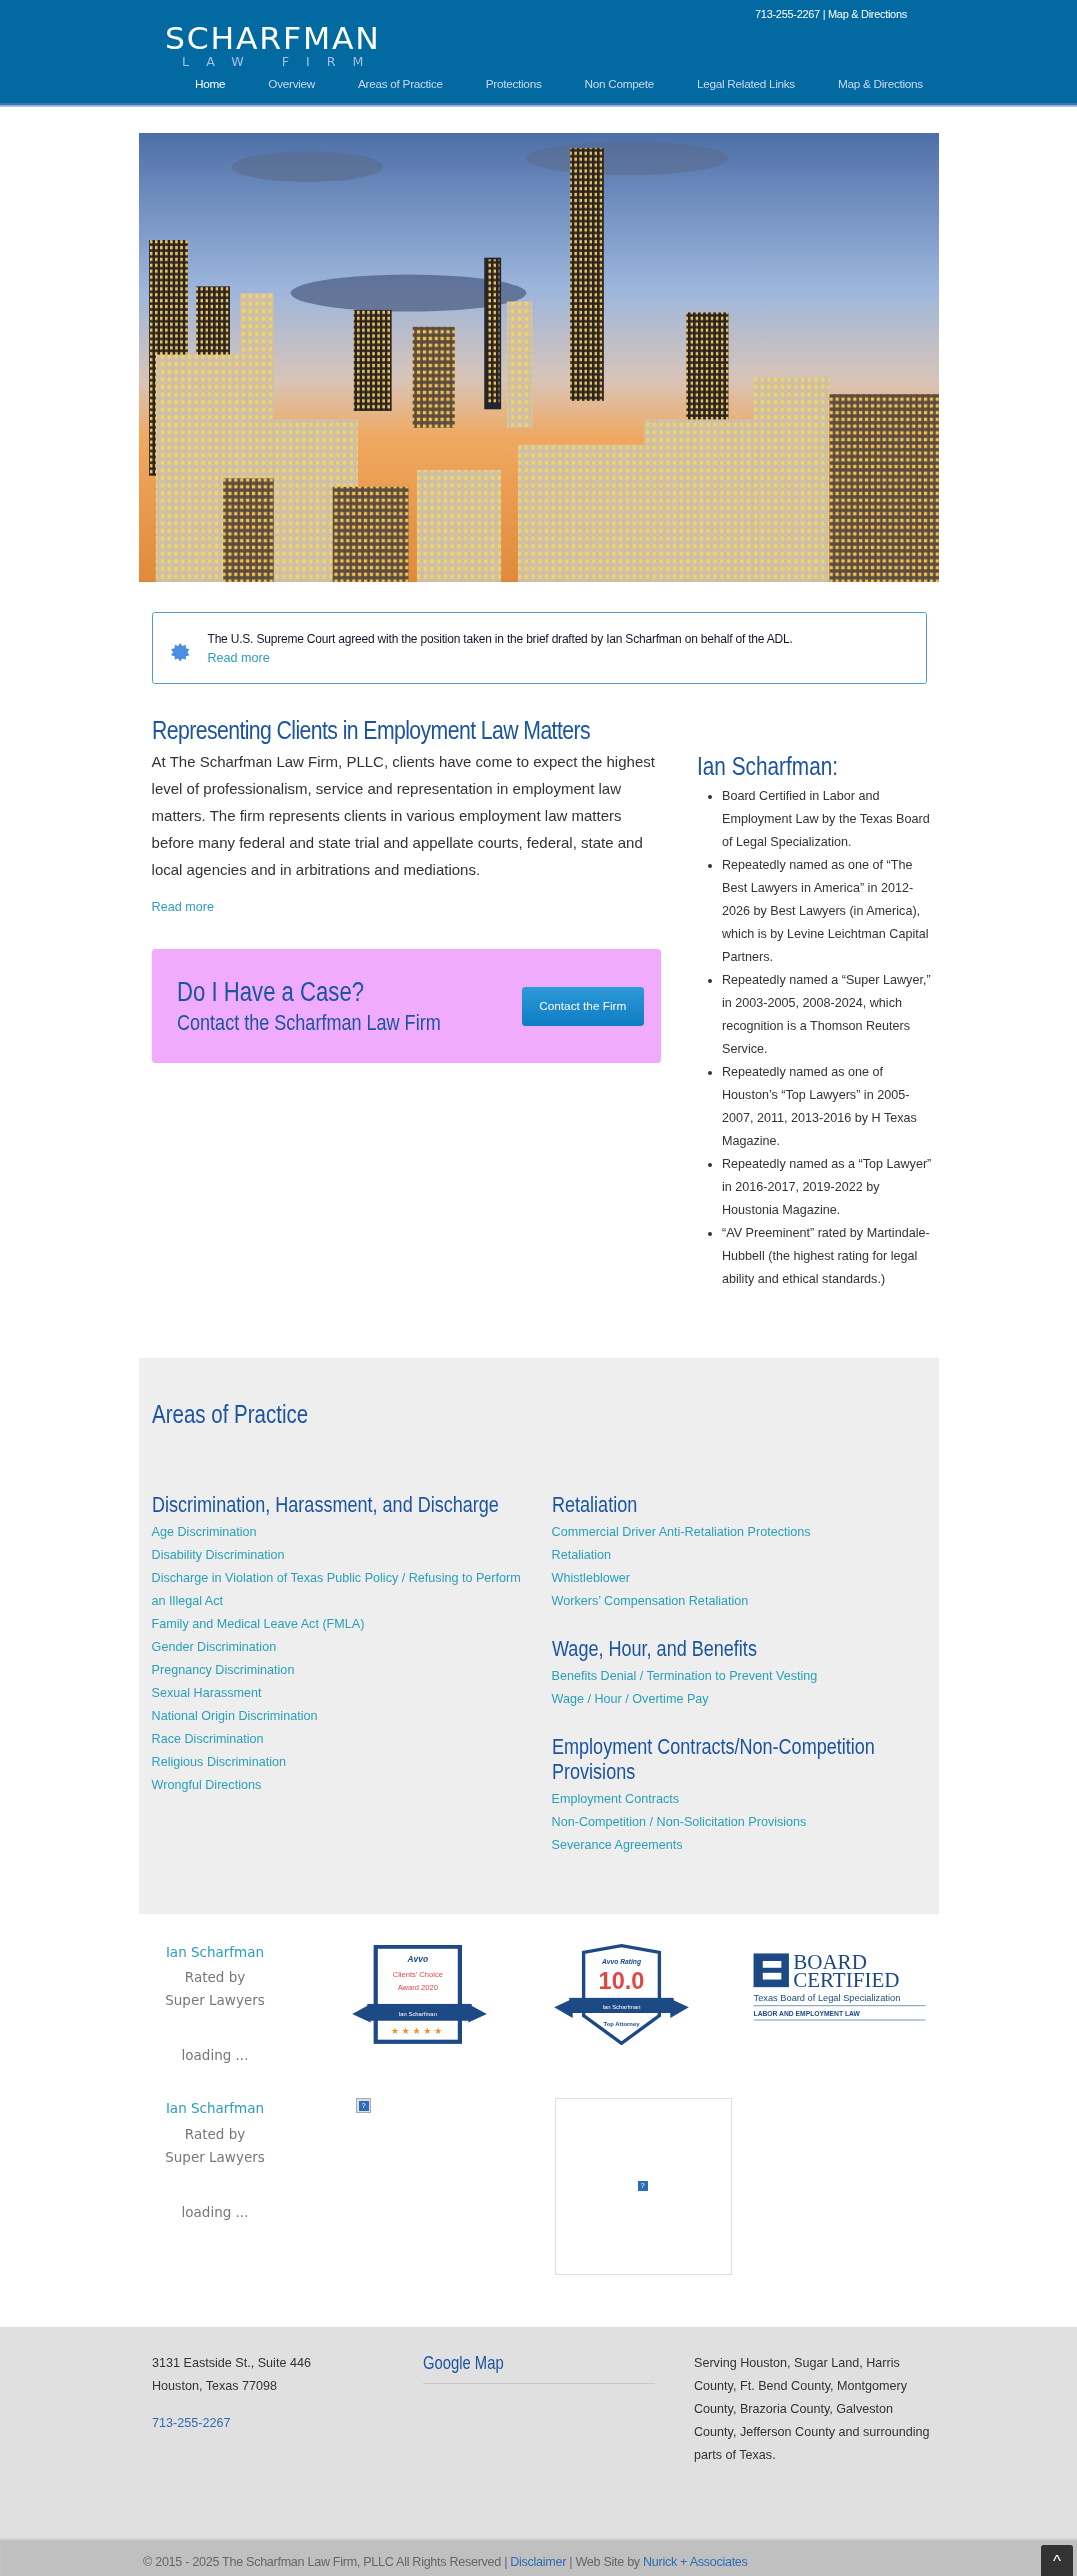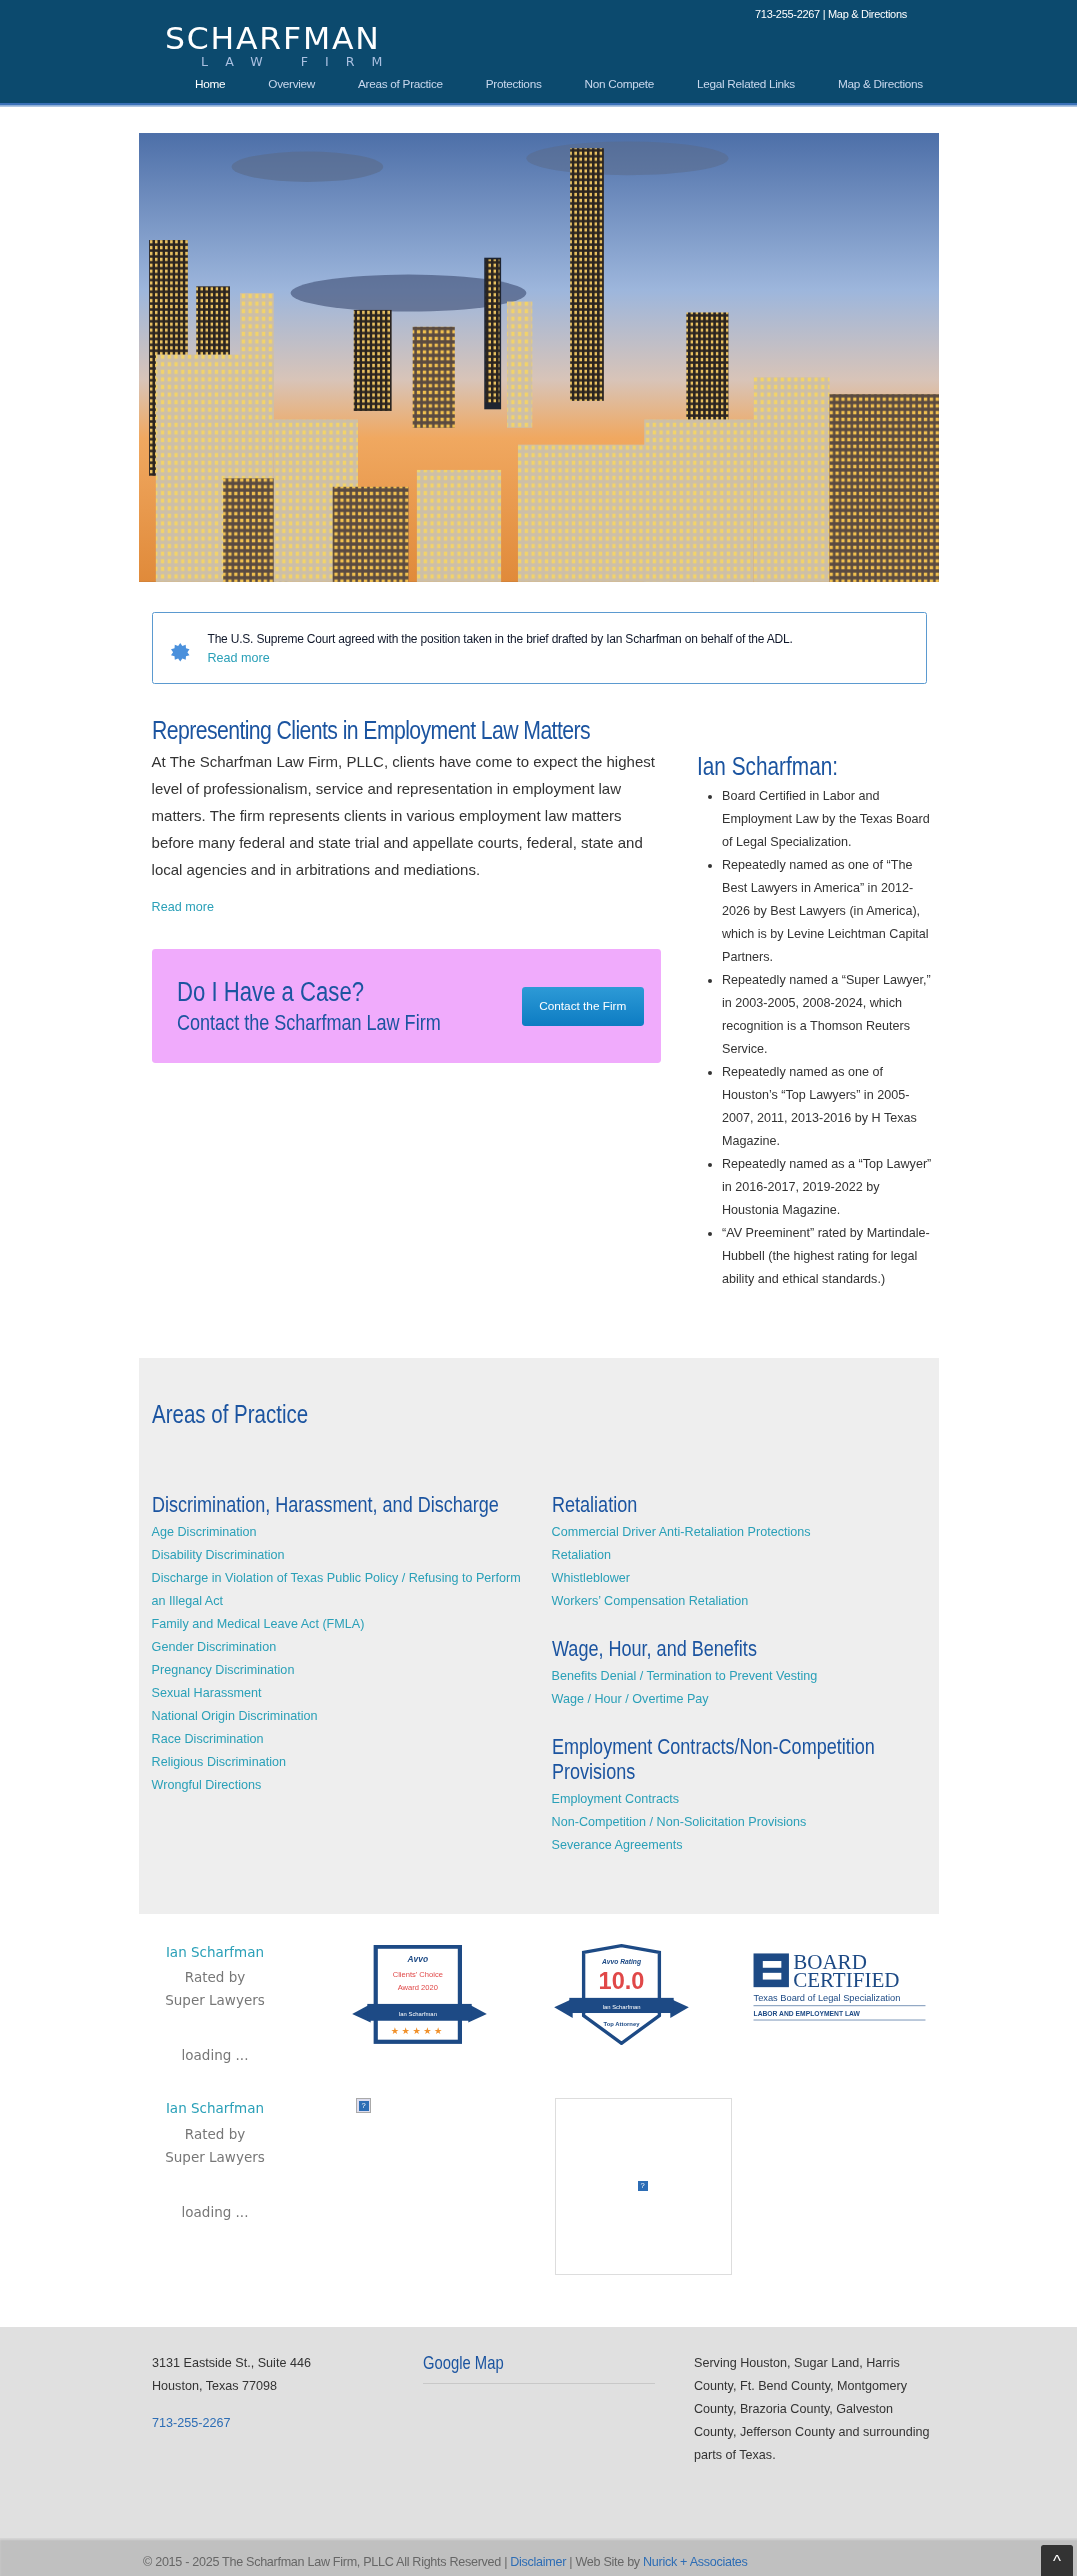--- a/index.html
+++ b/index.html
@@ -1,25 +1,25 @@
 <!DOCTYPE html>
 <html style="font-size:13.5px"><head>
   <meta charset="utf-8">
   <style>
     * { box-sizing: border-box; margin: 0; padding: 0; }
     body { width: 1078px; background: #ffffff; font-family: "Liberation Sans", sans-serif; color: #333; }
     a { text-decoration: none; }
 
     
-    .header { background: #0c4a6e; height: 105px; position: relative; border-bottom: 2.5px solid #3a71b8; box-shadow: 0 1.7px 0 #8fb0d8; }
+    .header { background: #0369a1; height: 105px; position: relative; border-bottom: 2.5px solid #3a71b8; box-shadow: 0 1.7px 0 #8fb0d8; }
     .topbar { position: absolute; top: 7.6px; left: 755px; font-size: 11px; color: #fff; font-family: "Liberation Sans", sans-serif; letter-spacing: -0.3px; }
     .topbar span { color: #fff; }
     .logo { position: absolute; left: 165px; top: 23.6px; }
     .logo-main { font-size: 30px; color: #fff; letter-spacing: 1.7px; font-family: "DejaVu Sans", sans-serif; line-height: 29px; transform: scaleX(1.05); transform-origin: left; }
-    .logo-sub { font-size: 12.6px; color: #a9bfe0; letter-spacing: 17px; margin-left: 36px; margin-top: 1.7px; font-family: "DejaVu Sans", sans-serif; }
+    .logo-sub { font-size: 12.6px; color: #a9bfe0; letter-spacing: 17px; margin-left: 17px; margin-top: 1.7px; font-family: "DejaVu Sans", sans-serif; }
     .nav { position: absolute; top: 77px; left: 195px; display: flex; gap: 12px; }
     .nav a { color: #c9d8ee; font-size: 11.8px; margin-right: 31px; letter-spacing: -0.3px; }
     .nav a.active { color: #fff; }
 
     
     .hero { width: 800px; height: 449px; margin: 28px auto 0; position: relative; overflow: hidden;
       background: linear-gradient(180deg, #5d7fb8 0%, #8aa9d6 25%, #b8c7e0 45%, #e8b88a 62%, #d09050 72%, #6a5848 80%, #3a3028 100%); }
 
     
     .notice { width: 775px; margin: 30px auto 0; border: 1.7px solid #5b9ad0; border-radius: 2.5px; padding: 18.5px 17px 18.5px 55px; position: relative; }

